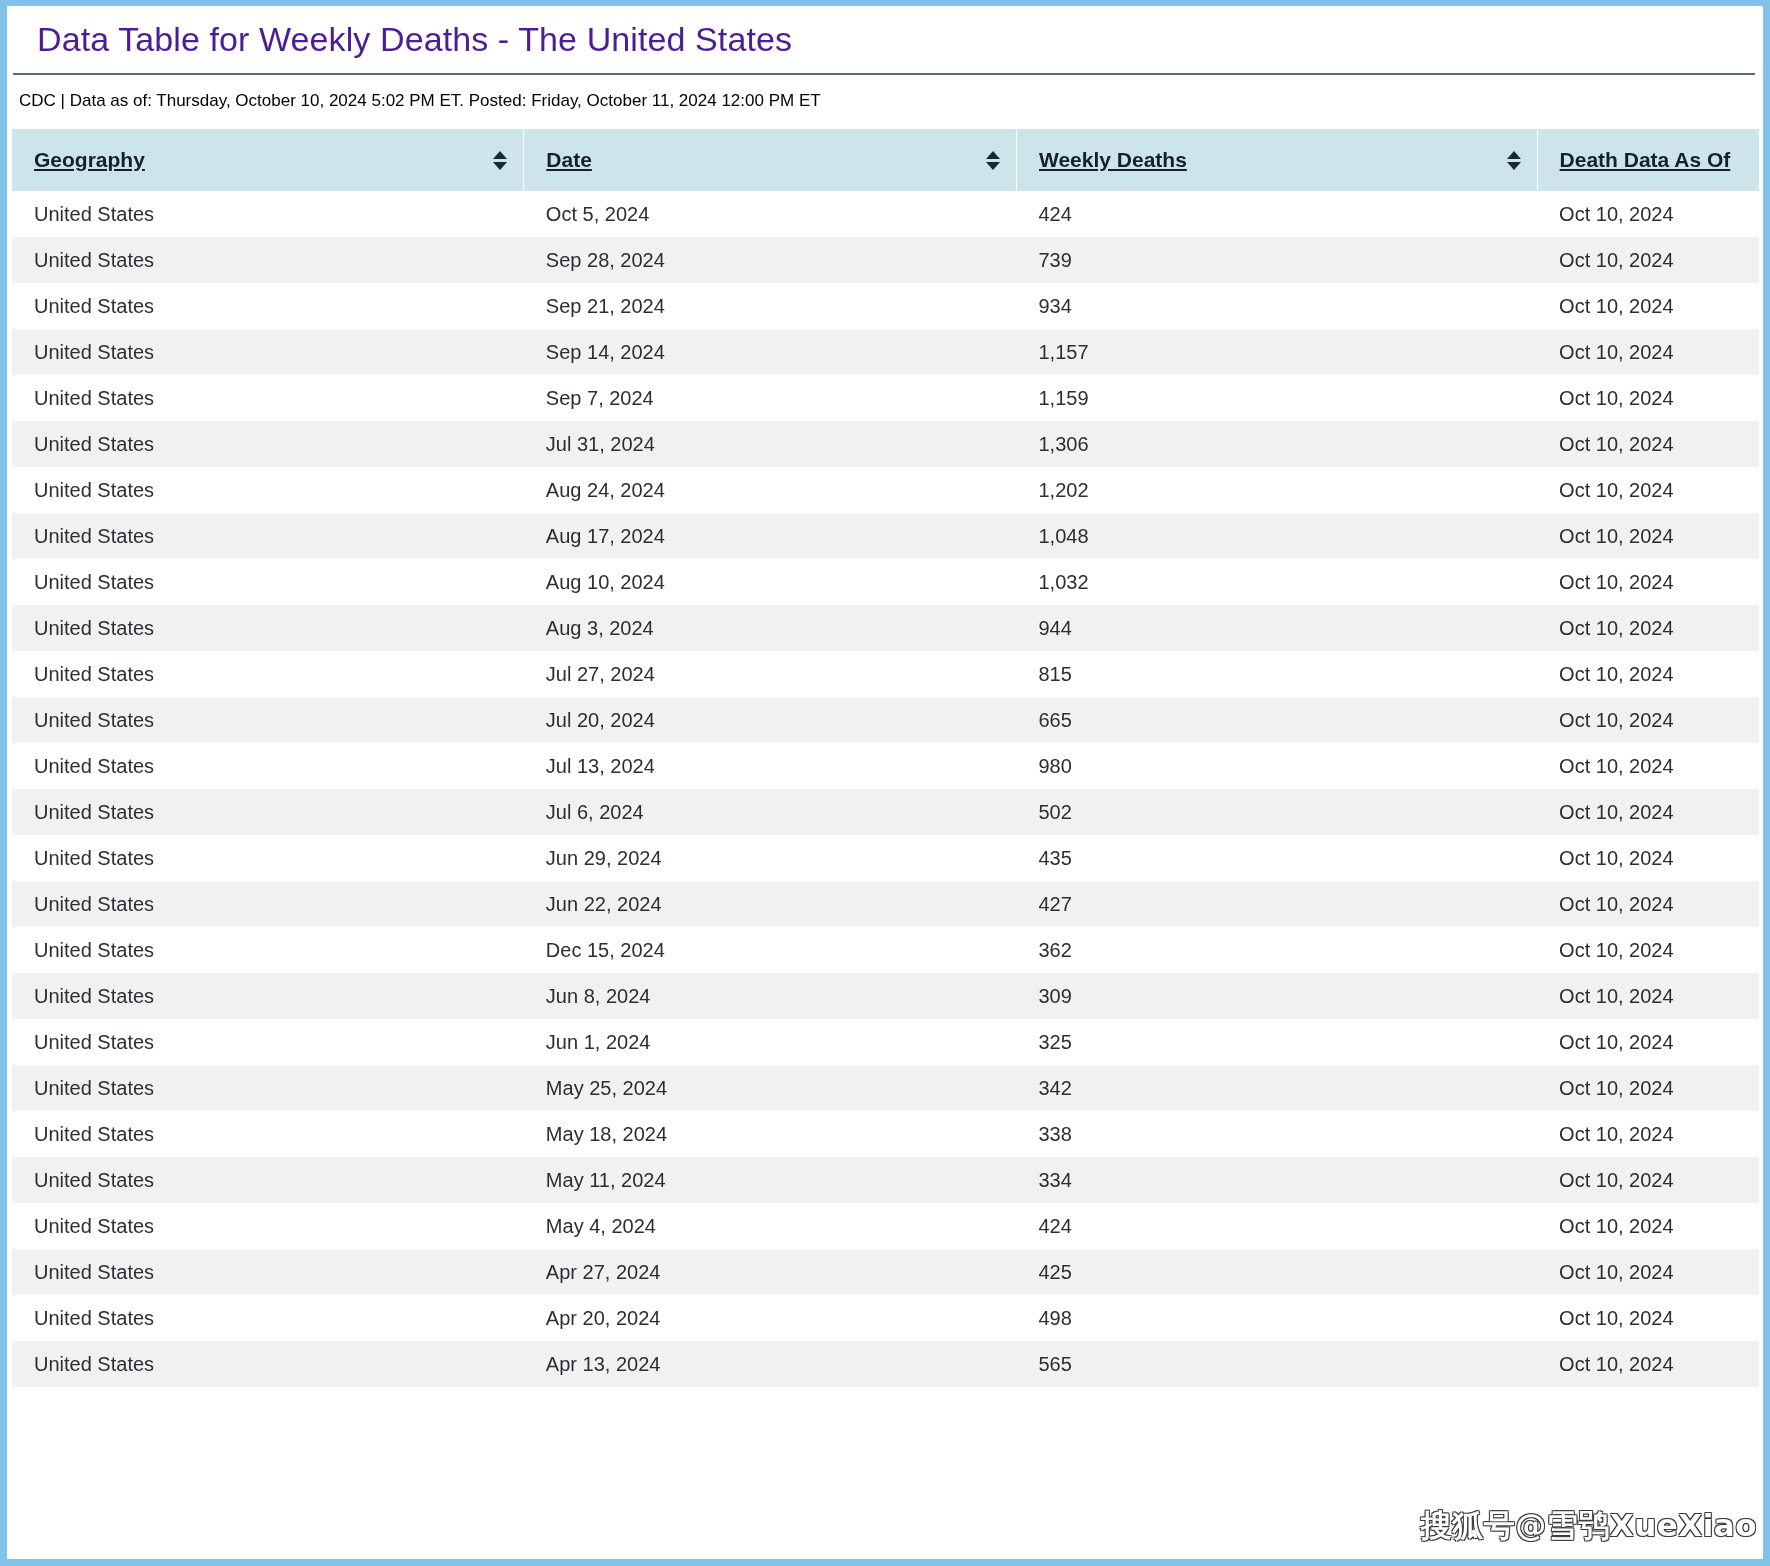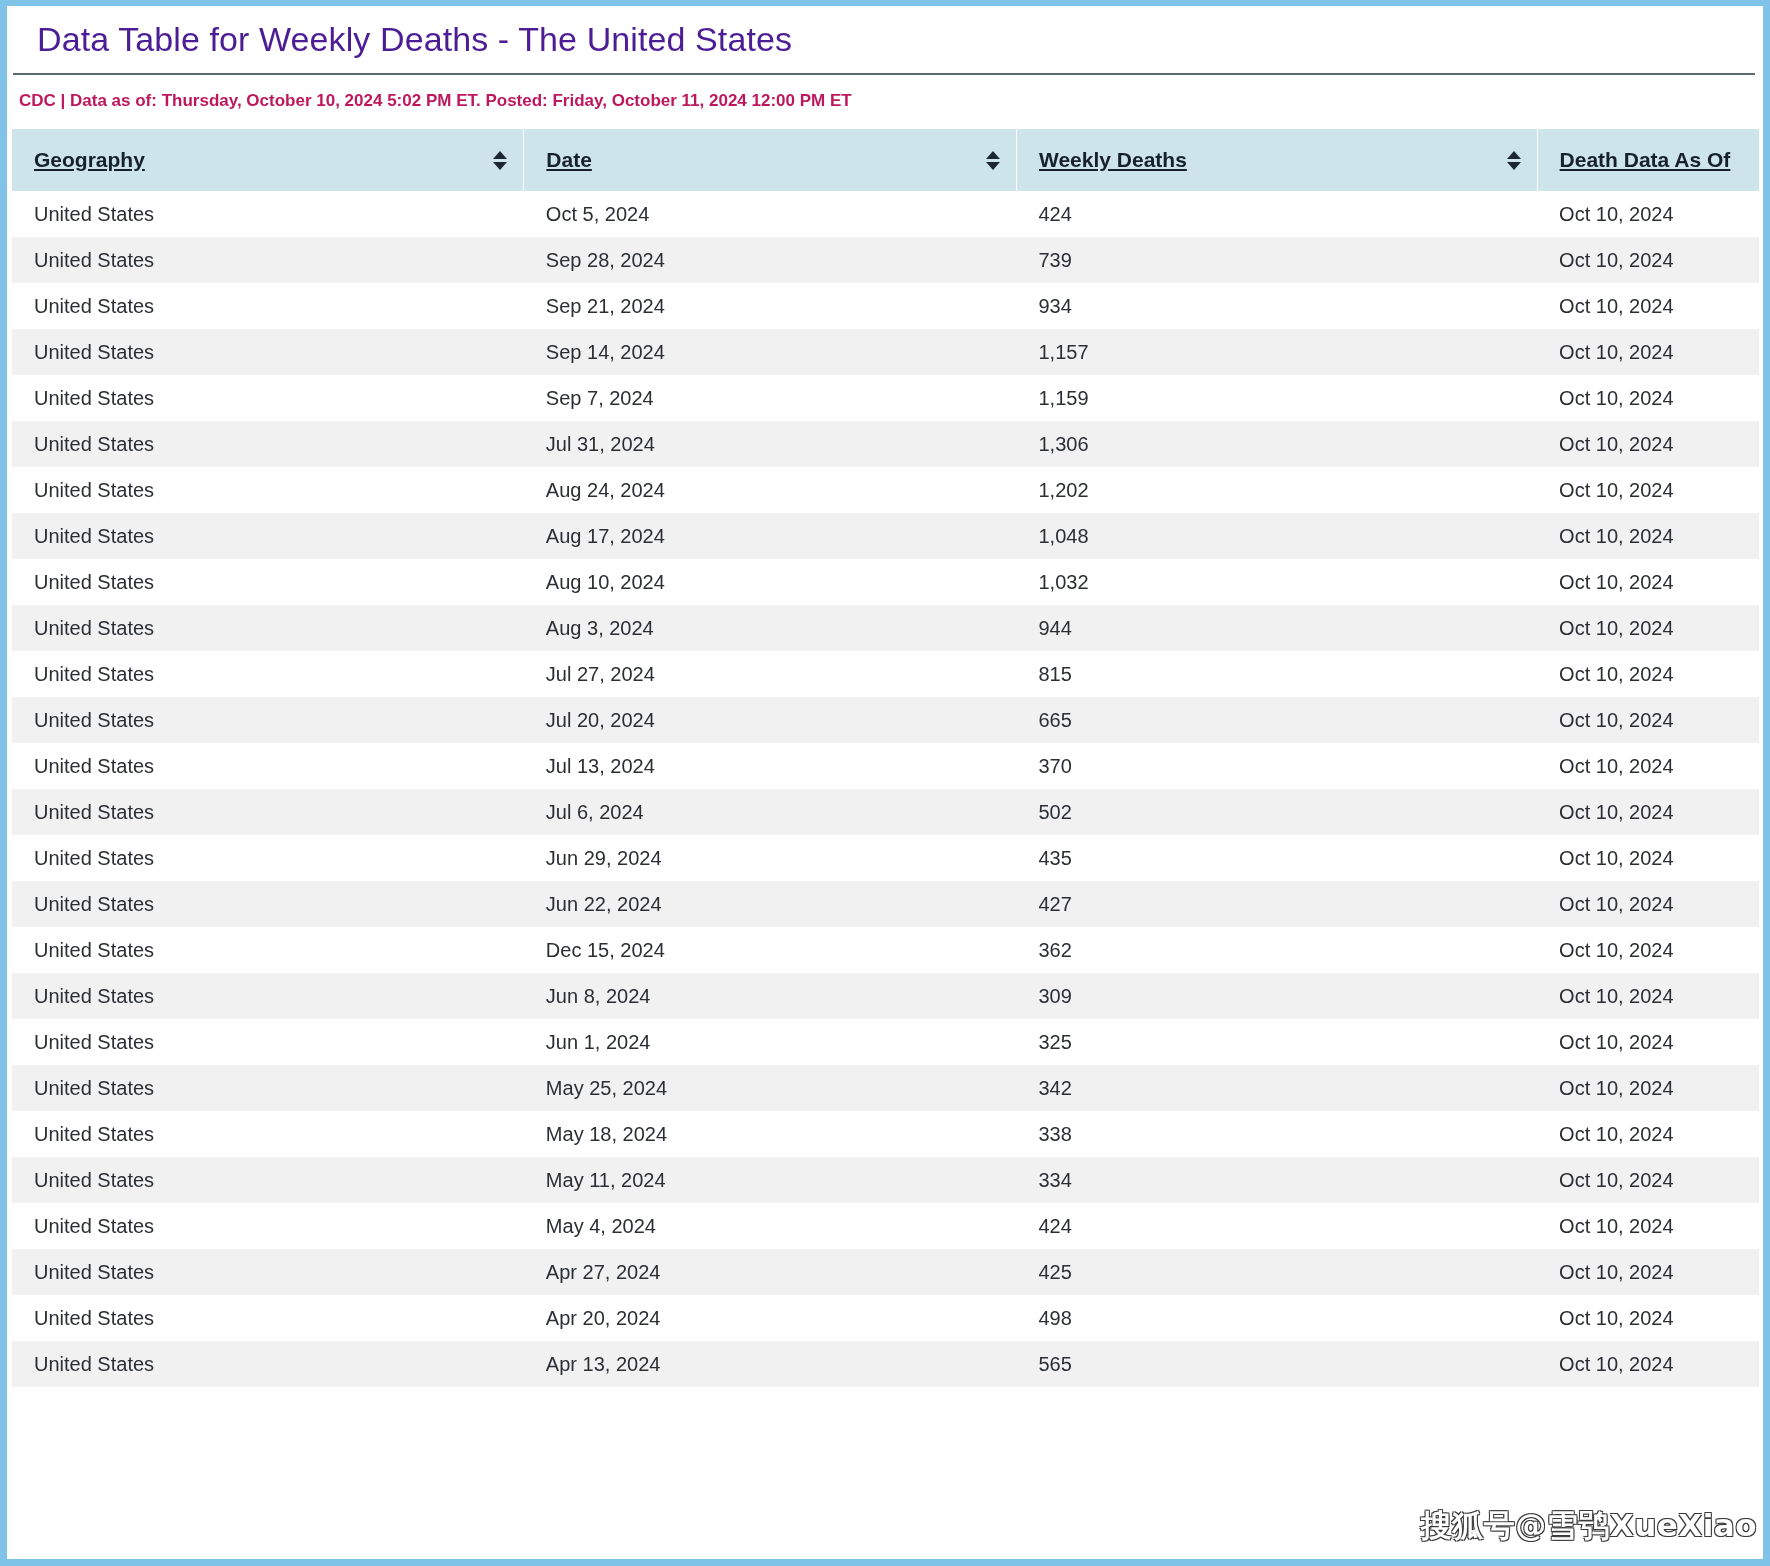--- a/index.html
+++ b/index.html
@@ -42,22 +42,22 @@
     letter-spacing: 0.1px;
     line-height: 1.15;
     white-space: nowrap;
   }
 
   .subtitle-wrap {
     padding: 16px 0 18px 12px;
   }
   .subtitle {
     font-size: 17px;
-    color: #be185d;
-    font-weight: 700;
+    color: #000000;
+    font-weight: 400;
     white-space: nowrap;
   }
 
   .table-scroll {
     flex: 1;
     overflow: hidden;
     padding: 0 4px 0 5px;
   }
 
   table.data-table {
@@ -278,21 +278,21 @@
           </tr>
           <tr>
             <td class="col-geo">United States</td>
             <td class="col-date">Jul 20, 2024</td>
             <td class="col-deaths">665</td>
             <td class="col-asof">Oct 10, 2024</td>
           </tr>
           <tr>
             <td class="col-geo">United States</td>
             <td class="col-date">Jul 13, 2024</td>
-            <td class="col-deaths">370</td>
+            <td class="col-deaths">980</td>
             <td class="col-asof">Oct 10, 2024</td>
           </tr>
           <tr>
             <td class="col-geo">United States</td>
             <td class="col-date">Jul 6, 2024</td>
             <td class="col-deaths">502</td>
             <td class="col-asof">Oct 10, 2024</td>
           </tr>
           <tr>
             <td class="col-geo">United States</td>

